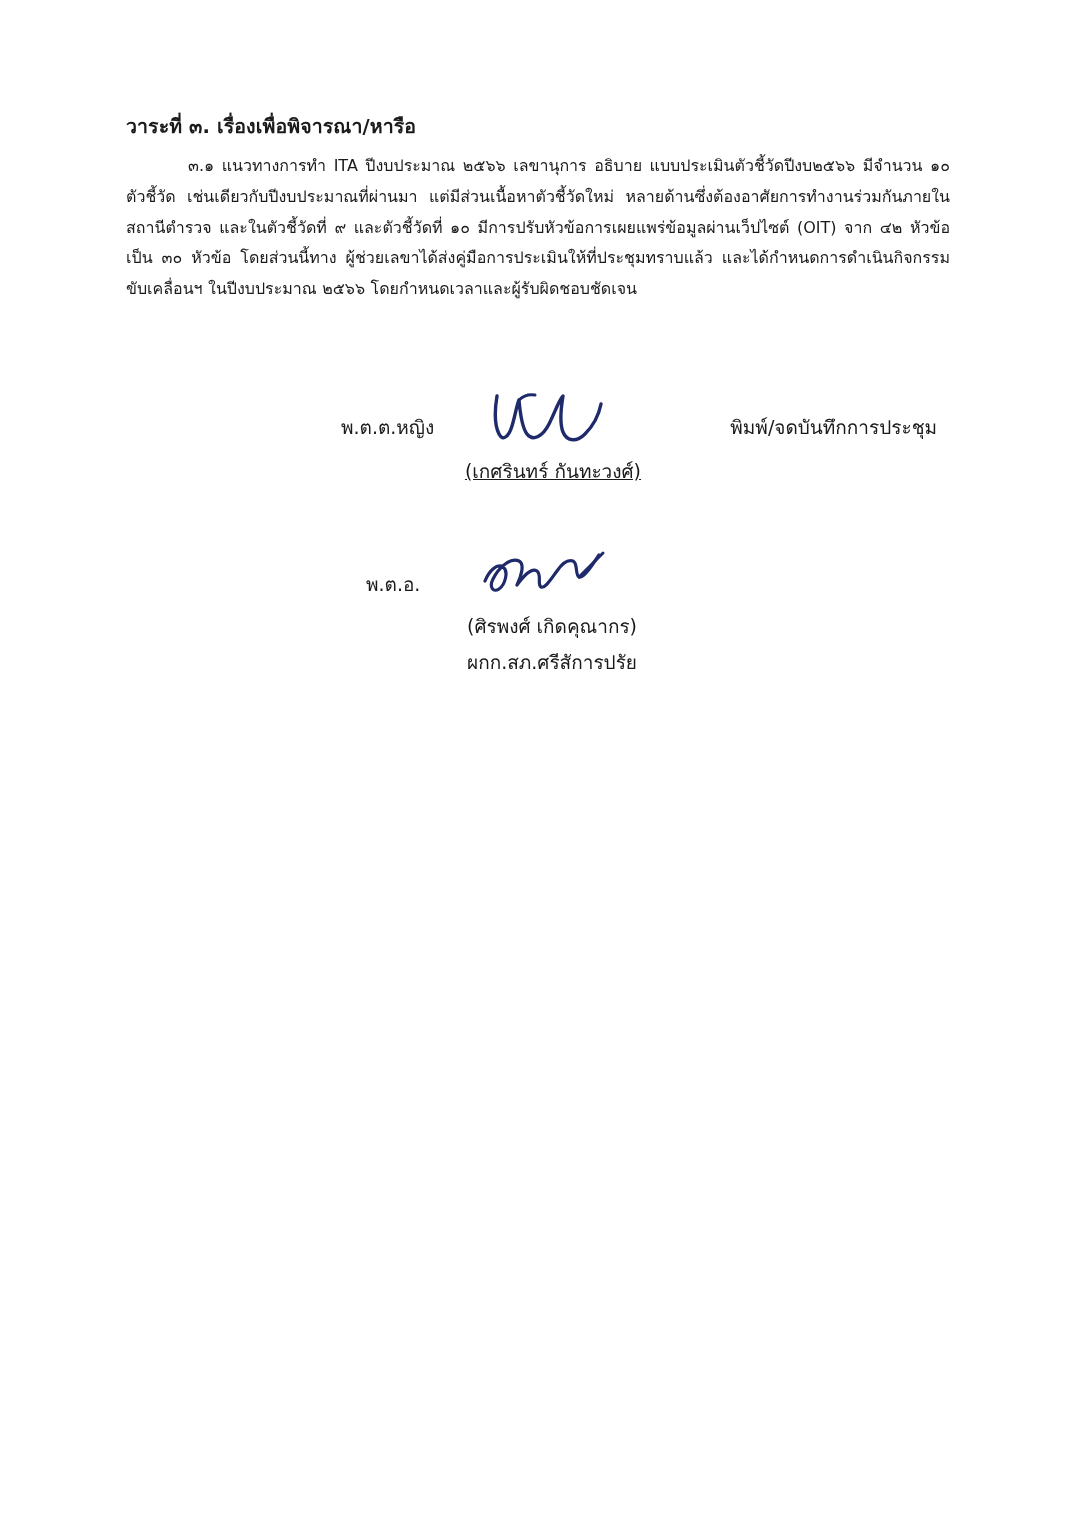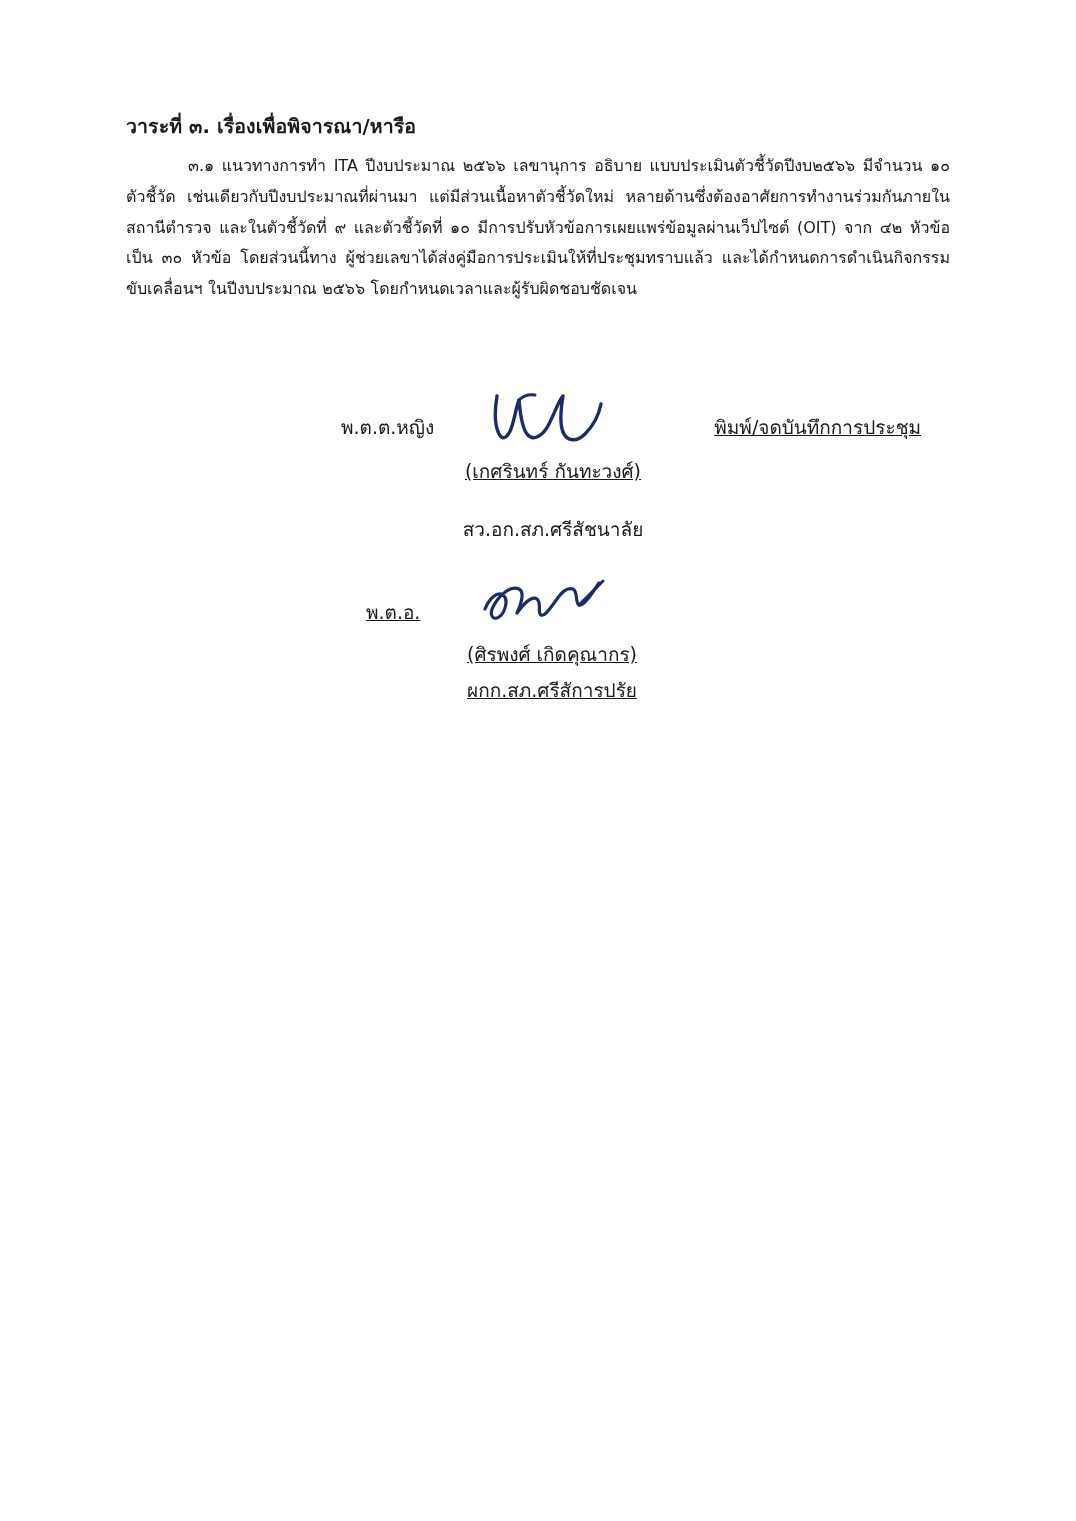--- a/index.html
+++ b/index.html
@@ -81,26 +81,26 @@
   .centered-line {
     font-size: 19px;
     text-align: center;
     white-space: nowrap;
   }
 
   
   #sig1-wrap { top: 390px; }
   #sig1-row .rank { padding-bottom: 8px; margin-left: 215px; }
   #sig1-row .sig-art { margin-left: 10px; }
-  #sig1-row .role-text { padding-bottom: 8px; margin-left: 30px; text-decoration: underline; }
+  #sig1-row .role-text { padding-bottom: 8px; margin-left: 46px; }
   #sig1-name { margin-top: 6px; margin-left: 30px; text-decoration: underline; }
   #sig1-position { margin-top: 28px; margin-left: 30px; }
 
   
-  #sig2-wrap { top: 575px; text-decoration: underline; }
+  #sig2-wrap { top: 547px; }
   #sig2-row .rank { padding-bottom: 8px; margin-left: 240px; }
   #sig2-row .sig-art { margin-left: 14px; }
   #sig2-name { margin-top: 4px; margin-left: 28px; }
   #sig2-position { margin-top: 6px; margin-left: 28px; }
 </style>
 </head>
 <body>
 
 <div class="page">
 
@@ -115,21 +115,20 @@
       <span class="rank">พ.ต.ต.หญิง</span>
       <span class="sig-art">
         <svg width="150" height="60" viewBox="0 0 150 60" fill="none" xmlns="http://www.w3.org/2000/svg">
           <path d="M8 6 C6 18, 5 34, 10 44 C14 52, 20 46, 23 36 C26 26, 28 14, 30 10 C31 20, 32 36, 38 44 C44 52, 54 46, 60 34 C66 22, 70 10, 74 6 C72 18, 70 32, 74 42 C78 52, 88 52, 96 44 C104 36, 110 24, 112 14" stroke="#1f2a6b" stroke-width="3.4" stroke-linecap="round" stroke-linejoin="round"></path>
           <path d="M30 10 C34 6, 40 4, 46 5" stroke="#1f2a6b" stroke-width="3" stroke-linecap="round"></path>
         </svg>
       </span>
       <span class="role-text">พิมพ์/จดบันทึกการประชุม</span>
     </div>
     <div class="centered-line" id="sig1-name">(เกศรินทร์  กันทะวงศ์)</div>
-    <div class="centered-line" id="sig1-position">สว.อก.สภ.ศรีสัชนาลัย</div>
   </div>
 
   <div class="sig-block" id="sig2-wrap">
     <div class="sig-row" id="sig2-row">
       <span class="rank">พ.ต.อ.</span>
       <span class="sig-art">
         <svg width="150" height="60" viewBox="0 0 150 60" fill="none" xmlns="http://www.w3.org/2000/svg">
           <path d="M6 34 C10 24, 18 16, 24 20 C30 24, 26 38, 20 42 C14 46, 10 40, 14 32 C20 20, 32 10, 40 14 C46 17, 42 30, 38 38 C44 30, 52 20, 58 24 C63 28, 58 38, 62 40 C66 42, 72 32, 78 24 C82 18, 88 12, 94 14 C99 16, 96 28, 100 30 C104 32, 112 20, 120 8" stroke="#1f2a6b" stroke-width="3.2" stroke-linecap="round" stroke-linejoin="round"></path>
           <path d="M100 30 C108 22, 116 14, 124 6" stroke="#1f2a6b" stroke-width="3" stroke-linecap="round"></path>
         </svg>

